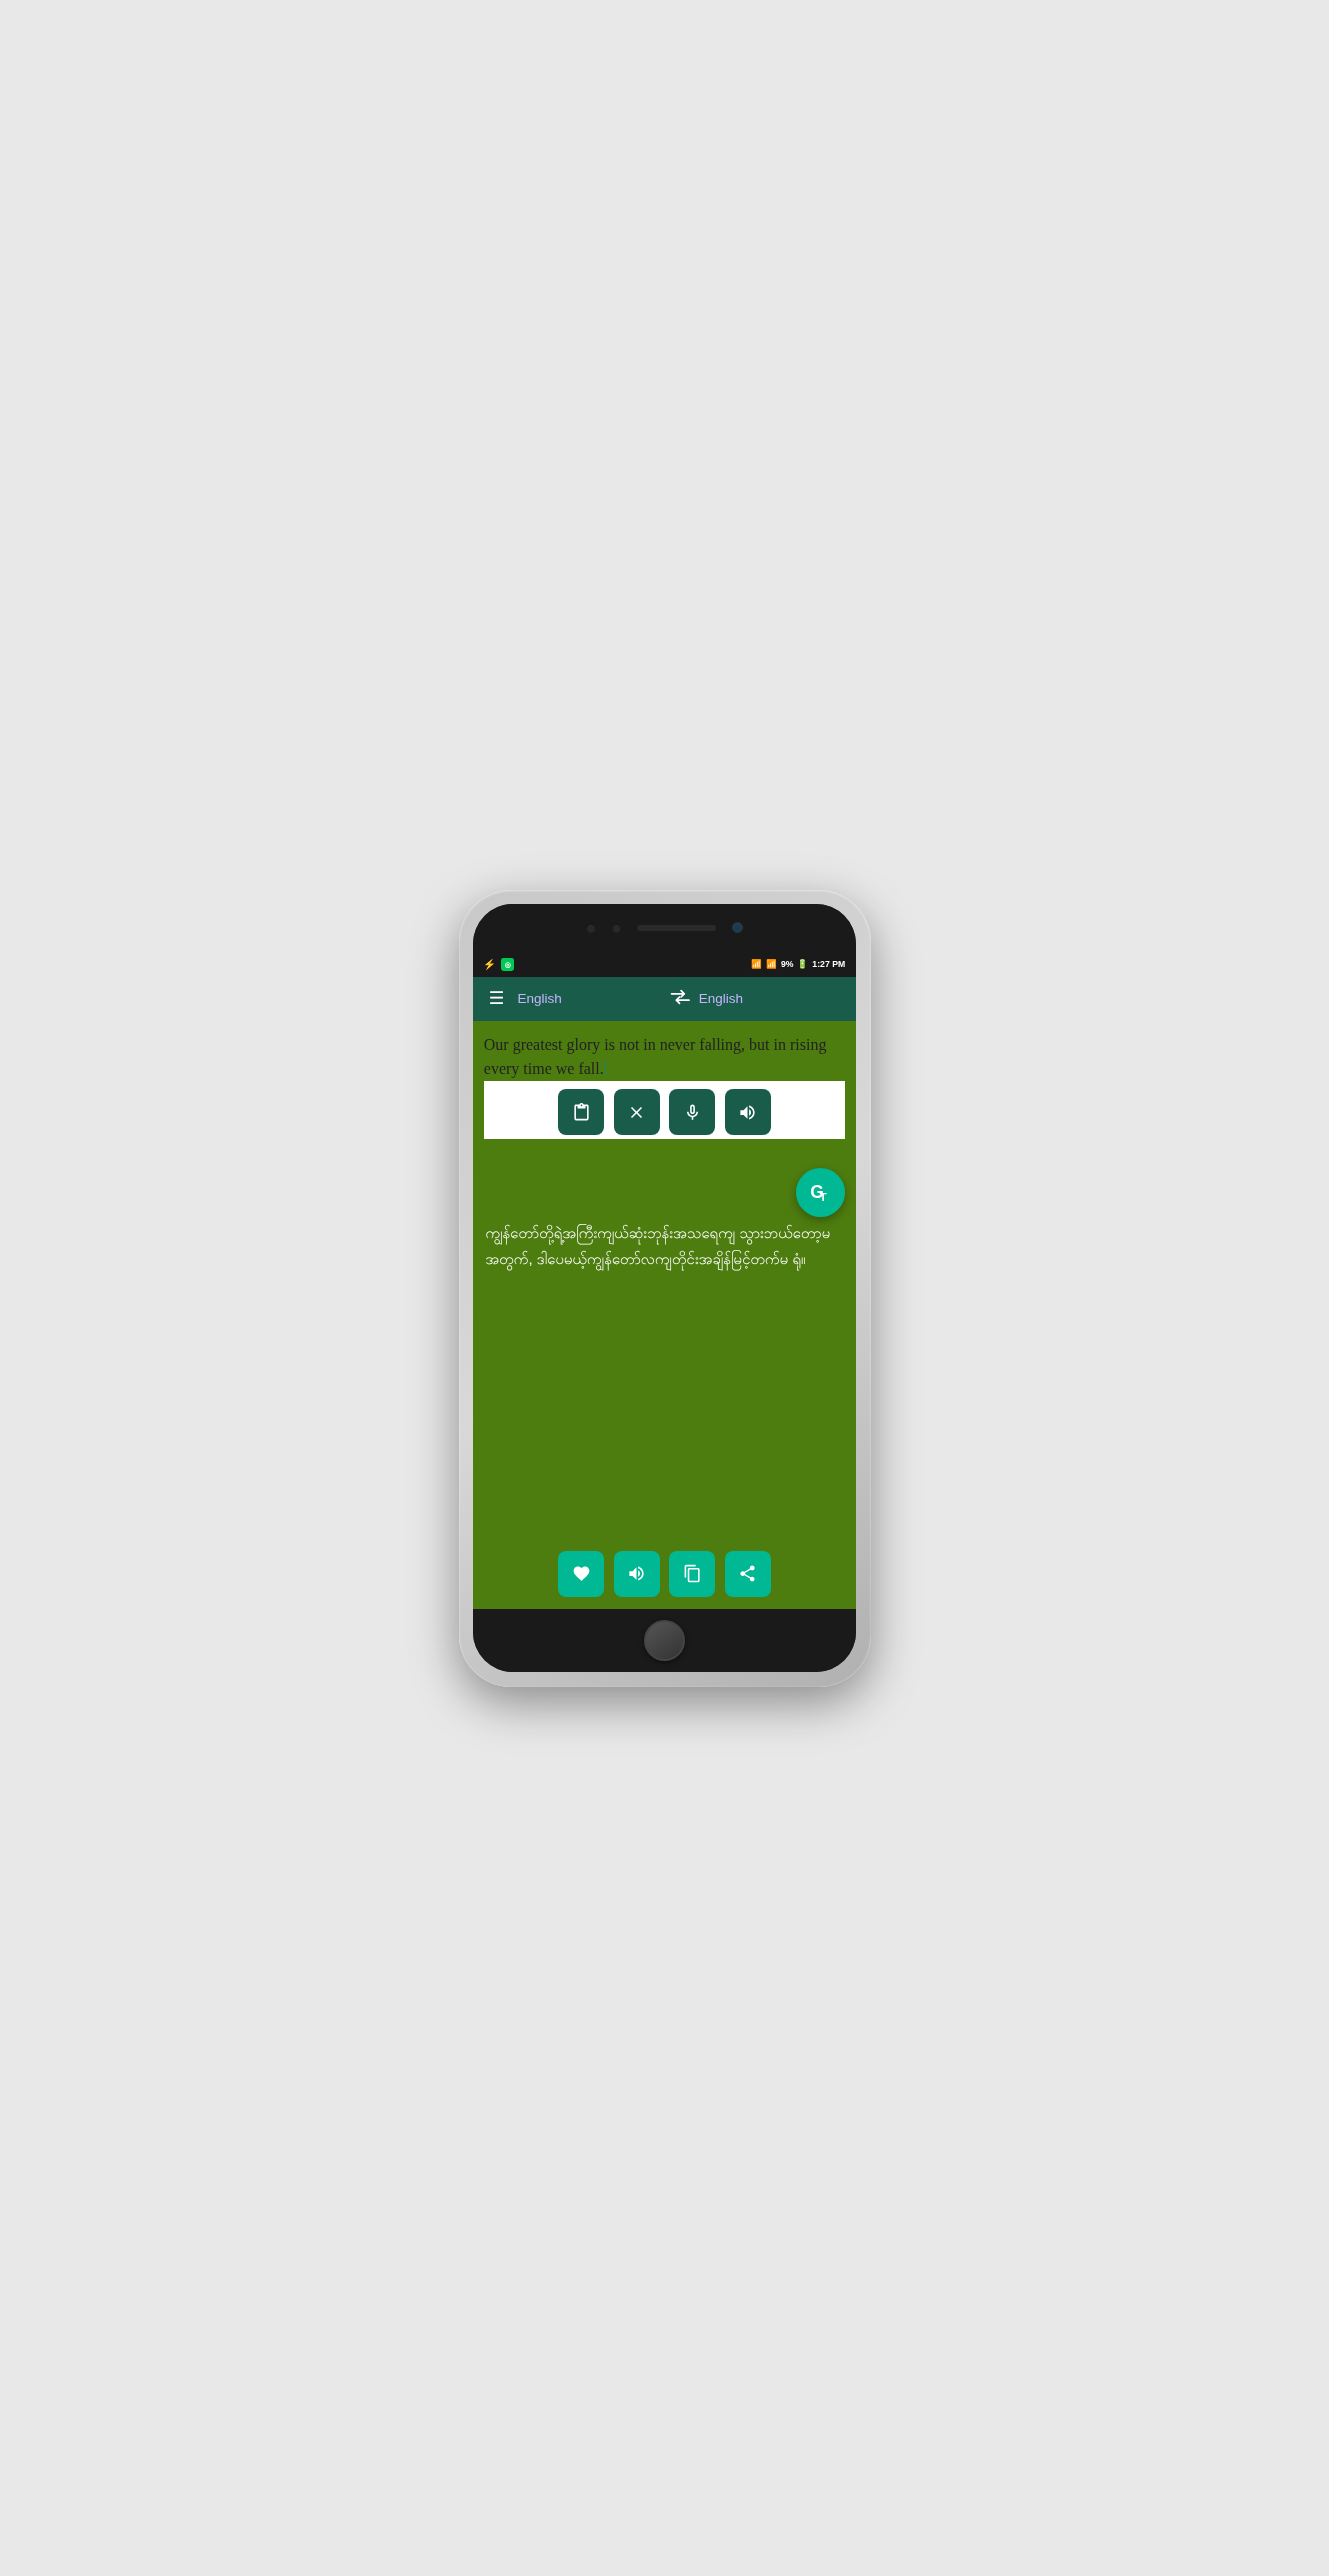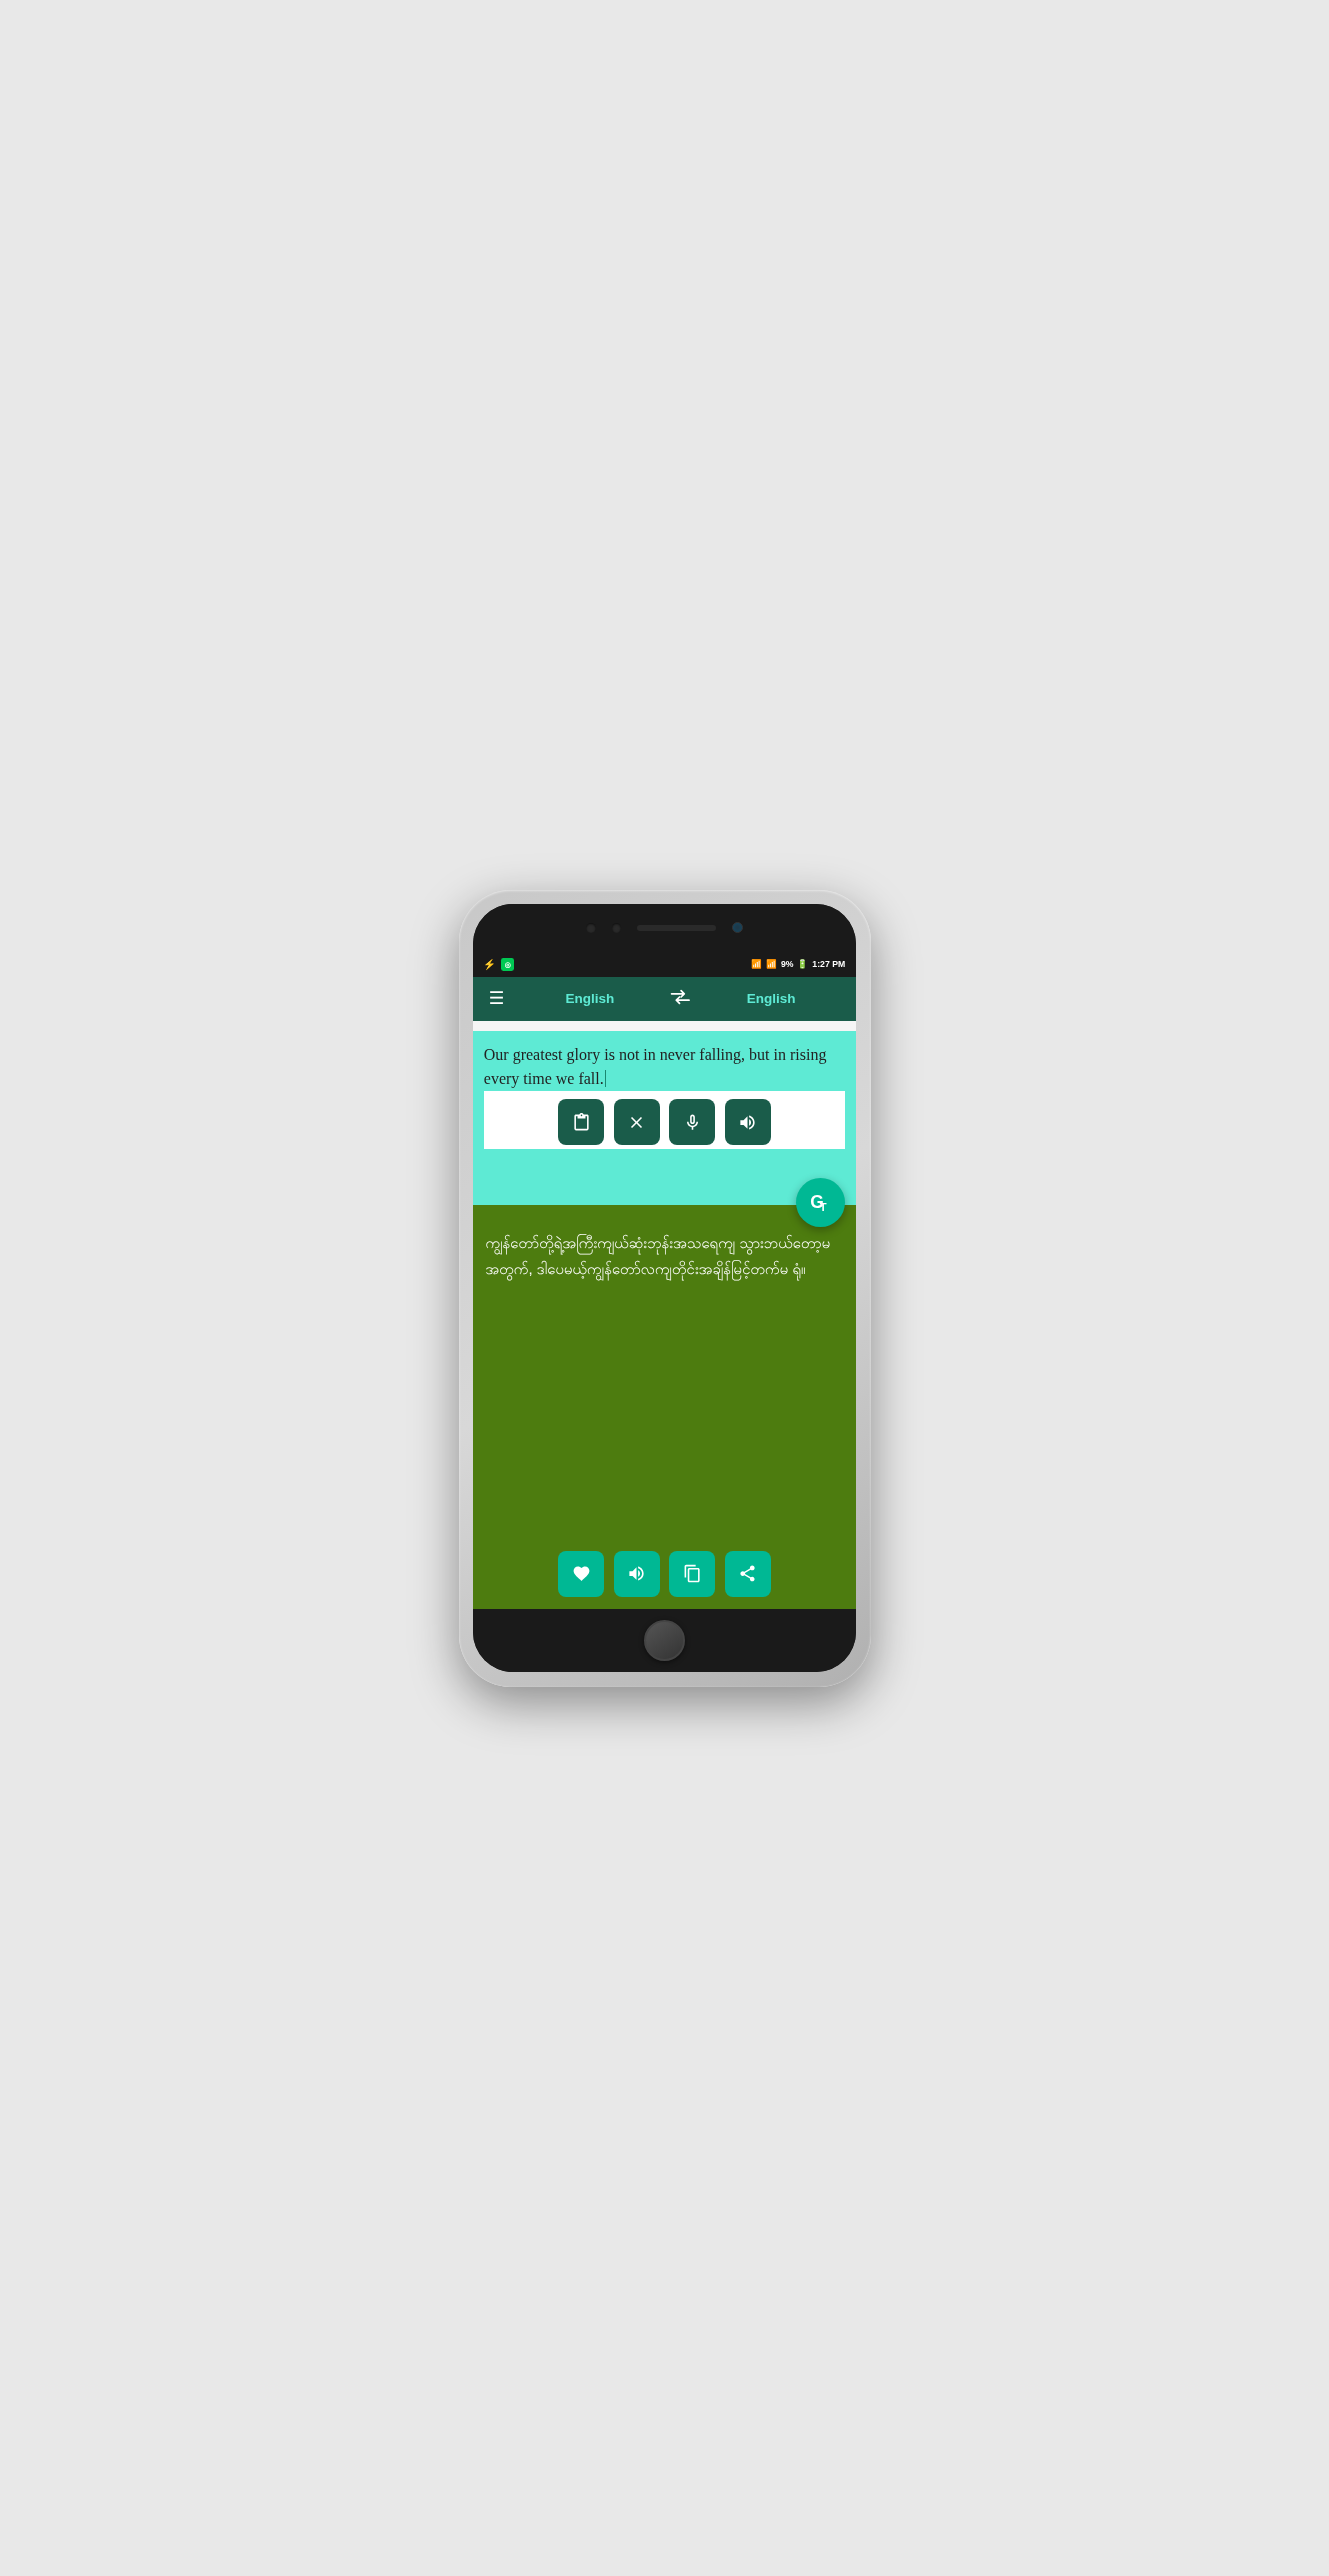--- a/index.html
+++ b/index.html
@@ -140,43 +140,42 @@
 
     .lang-section {
       flex: 1;
       display: flex;
       align-items: center;
       justify-content: center;
       gap: 0;
     }
 
     .lang-label {
-      color: #5eead4;
+      color: #c4b5fd;
       font-size: 13.5px;
-      font-weight: 700;
+      font-weight: 400;
       flex: 1;
-      text-align: center;
+      text-align: left;
     }
 
     .swap-btn {
       color: white;
       font-size: 14.3px;
       cursor: pointer;
       padding: 3.2px 8px;
       flex-shrink: 0;
     }
 
     
     .input-area {
-      background: #5eead4;
+      background: #4d7c0f;
       padding: 12.7px 11px 9.5px;
       flex-shrink: 0;
       position: relative;
       min-height: 174px;
-      margin-top: 10px;
     }
 
     .input-text {
       font-size: 16px;
       line-height: 1.5;
       color: #222;
       font-family: 'Georgia', serif;
     }
 
     .cursor {

